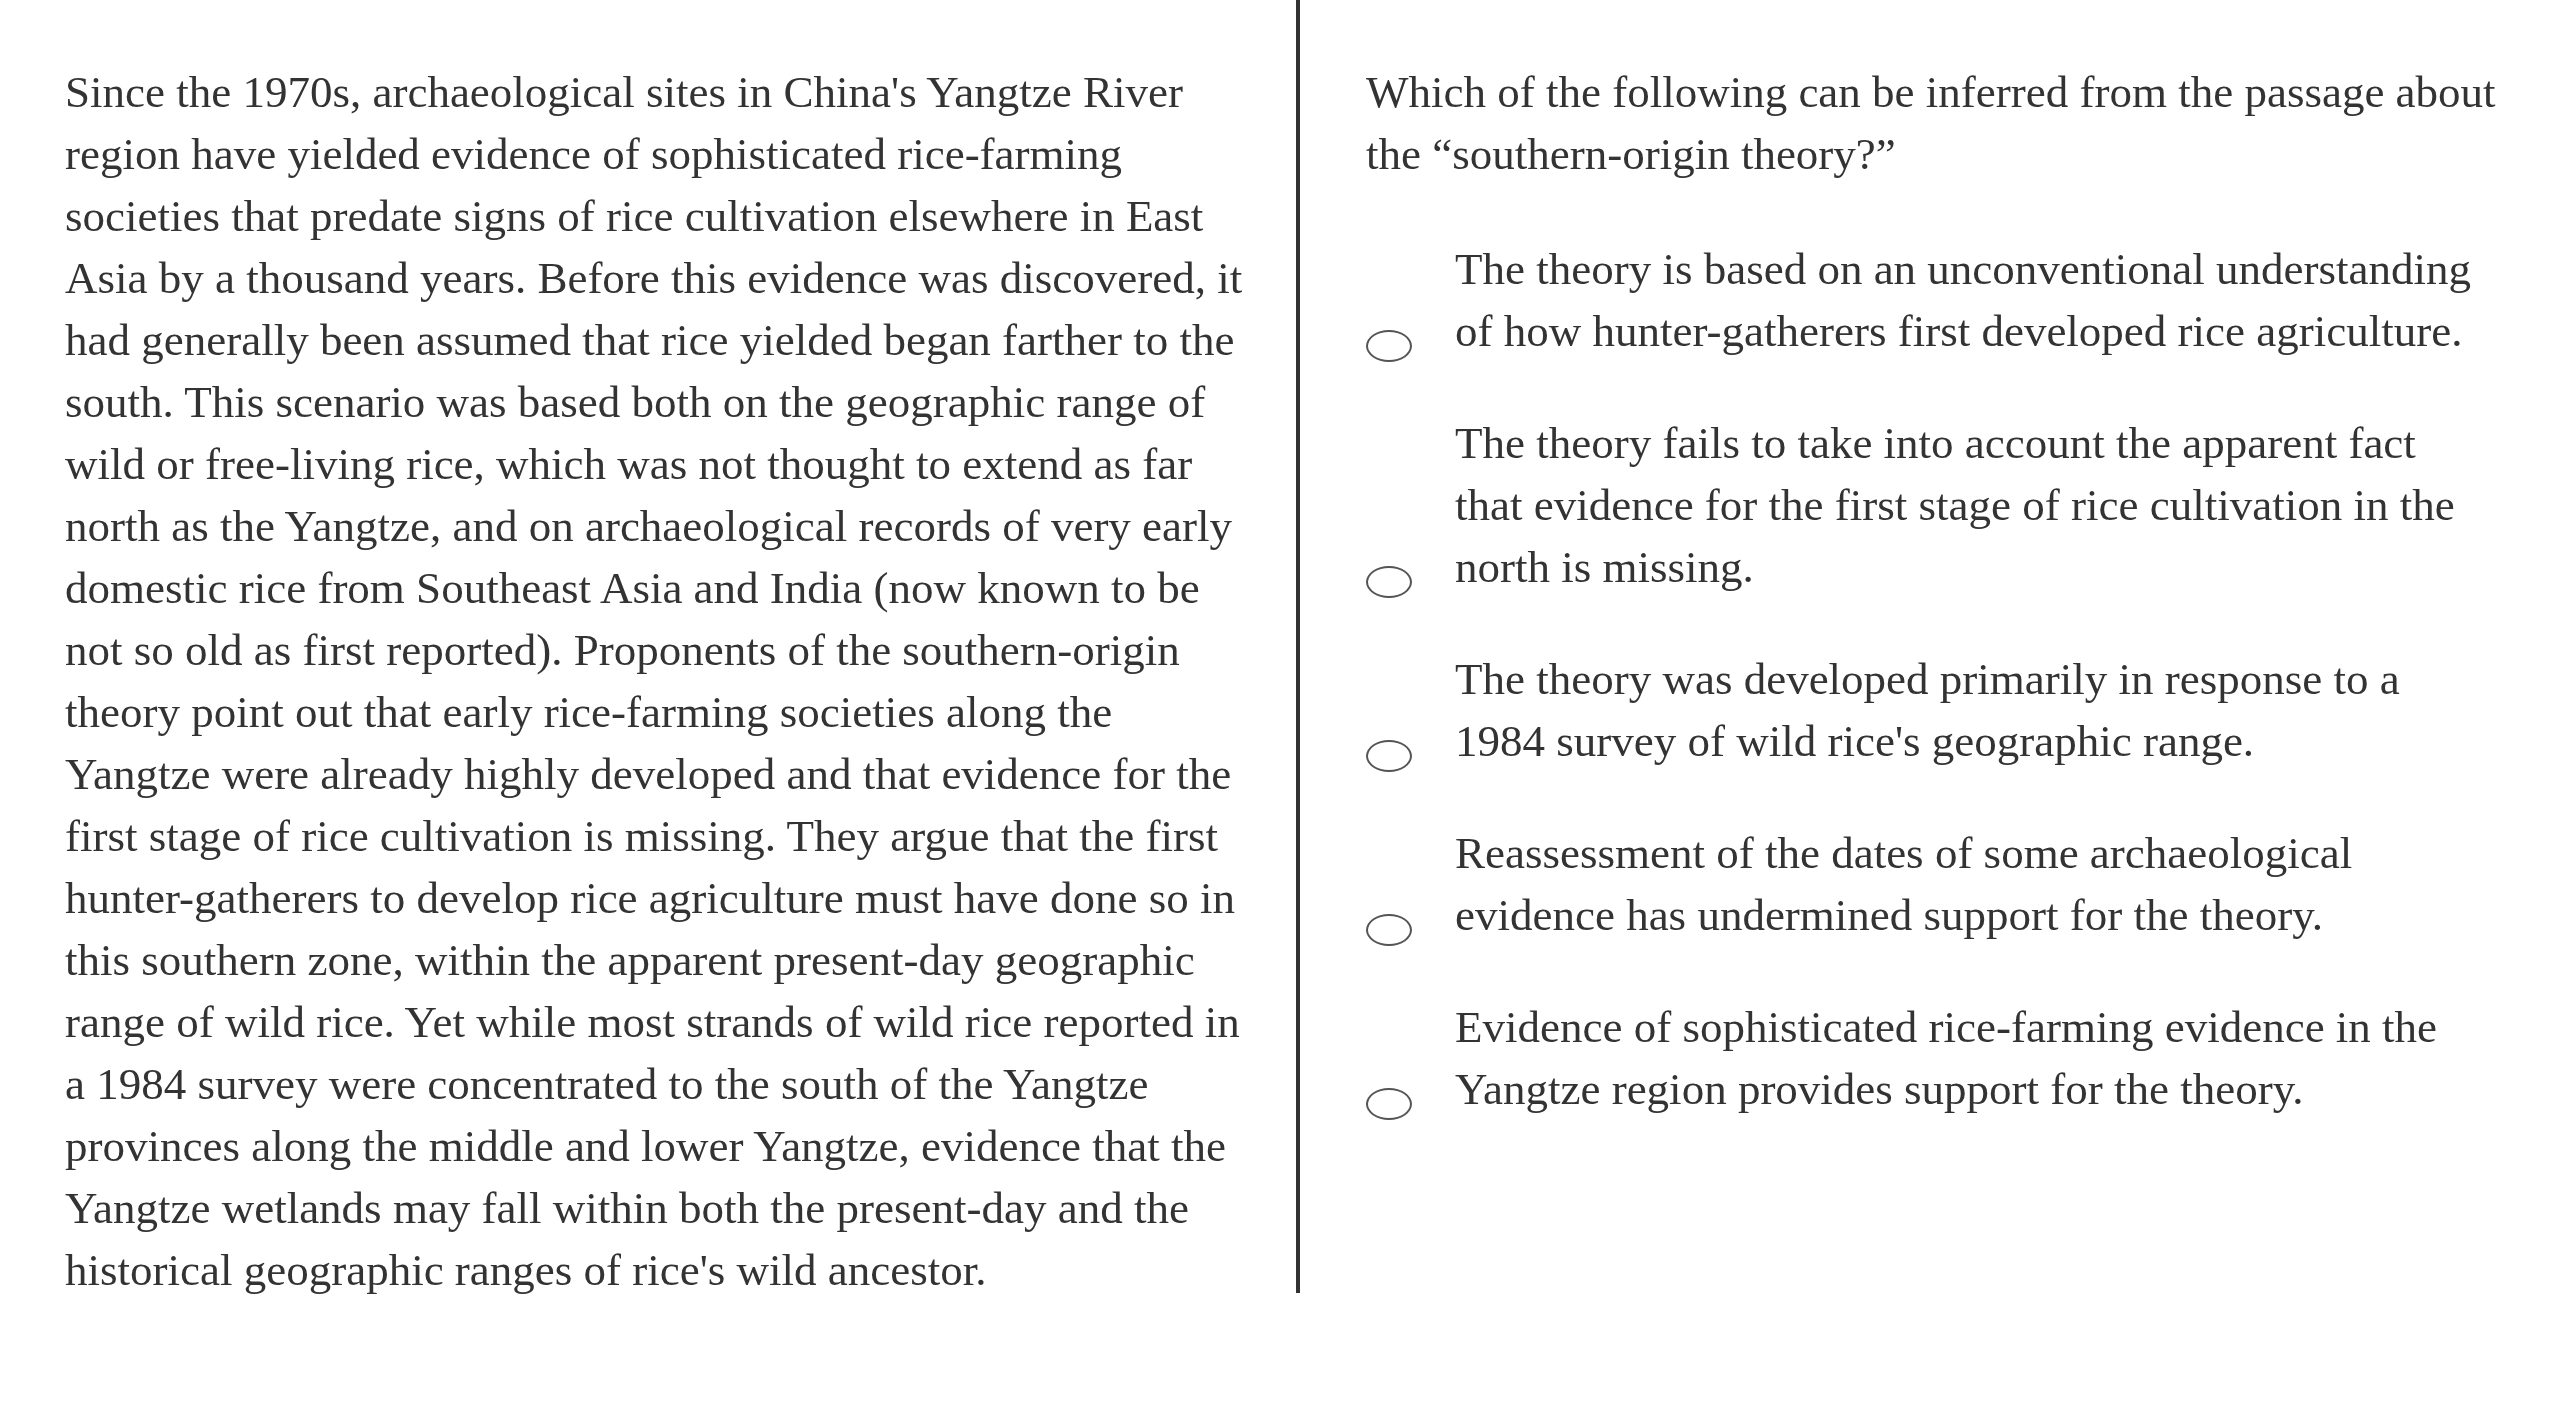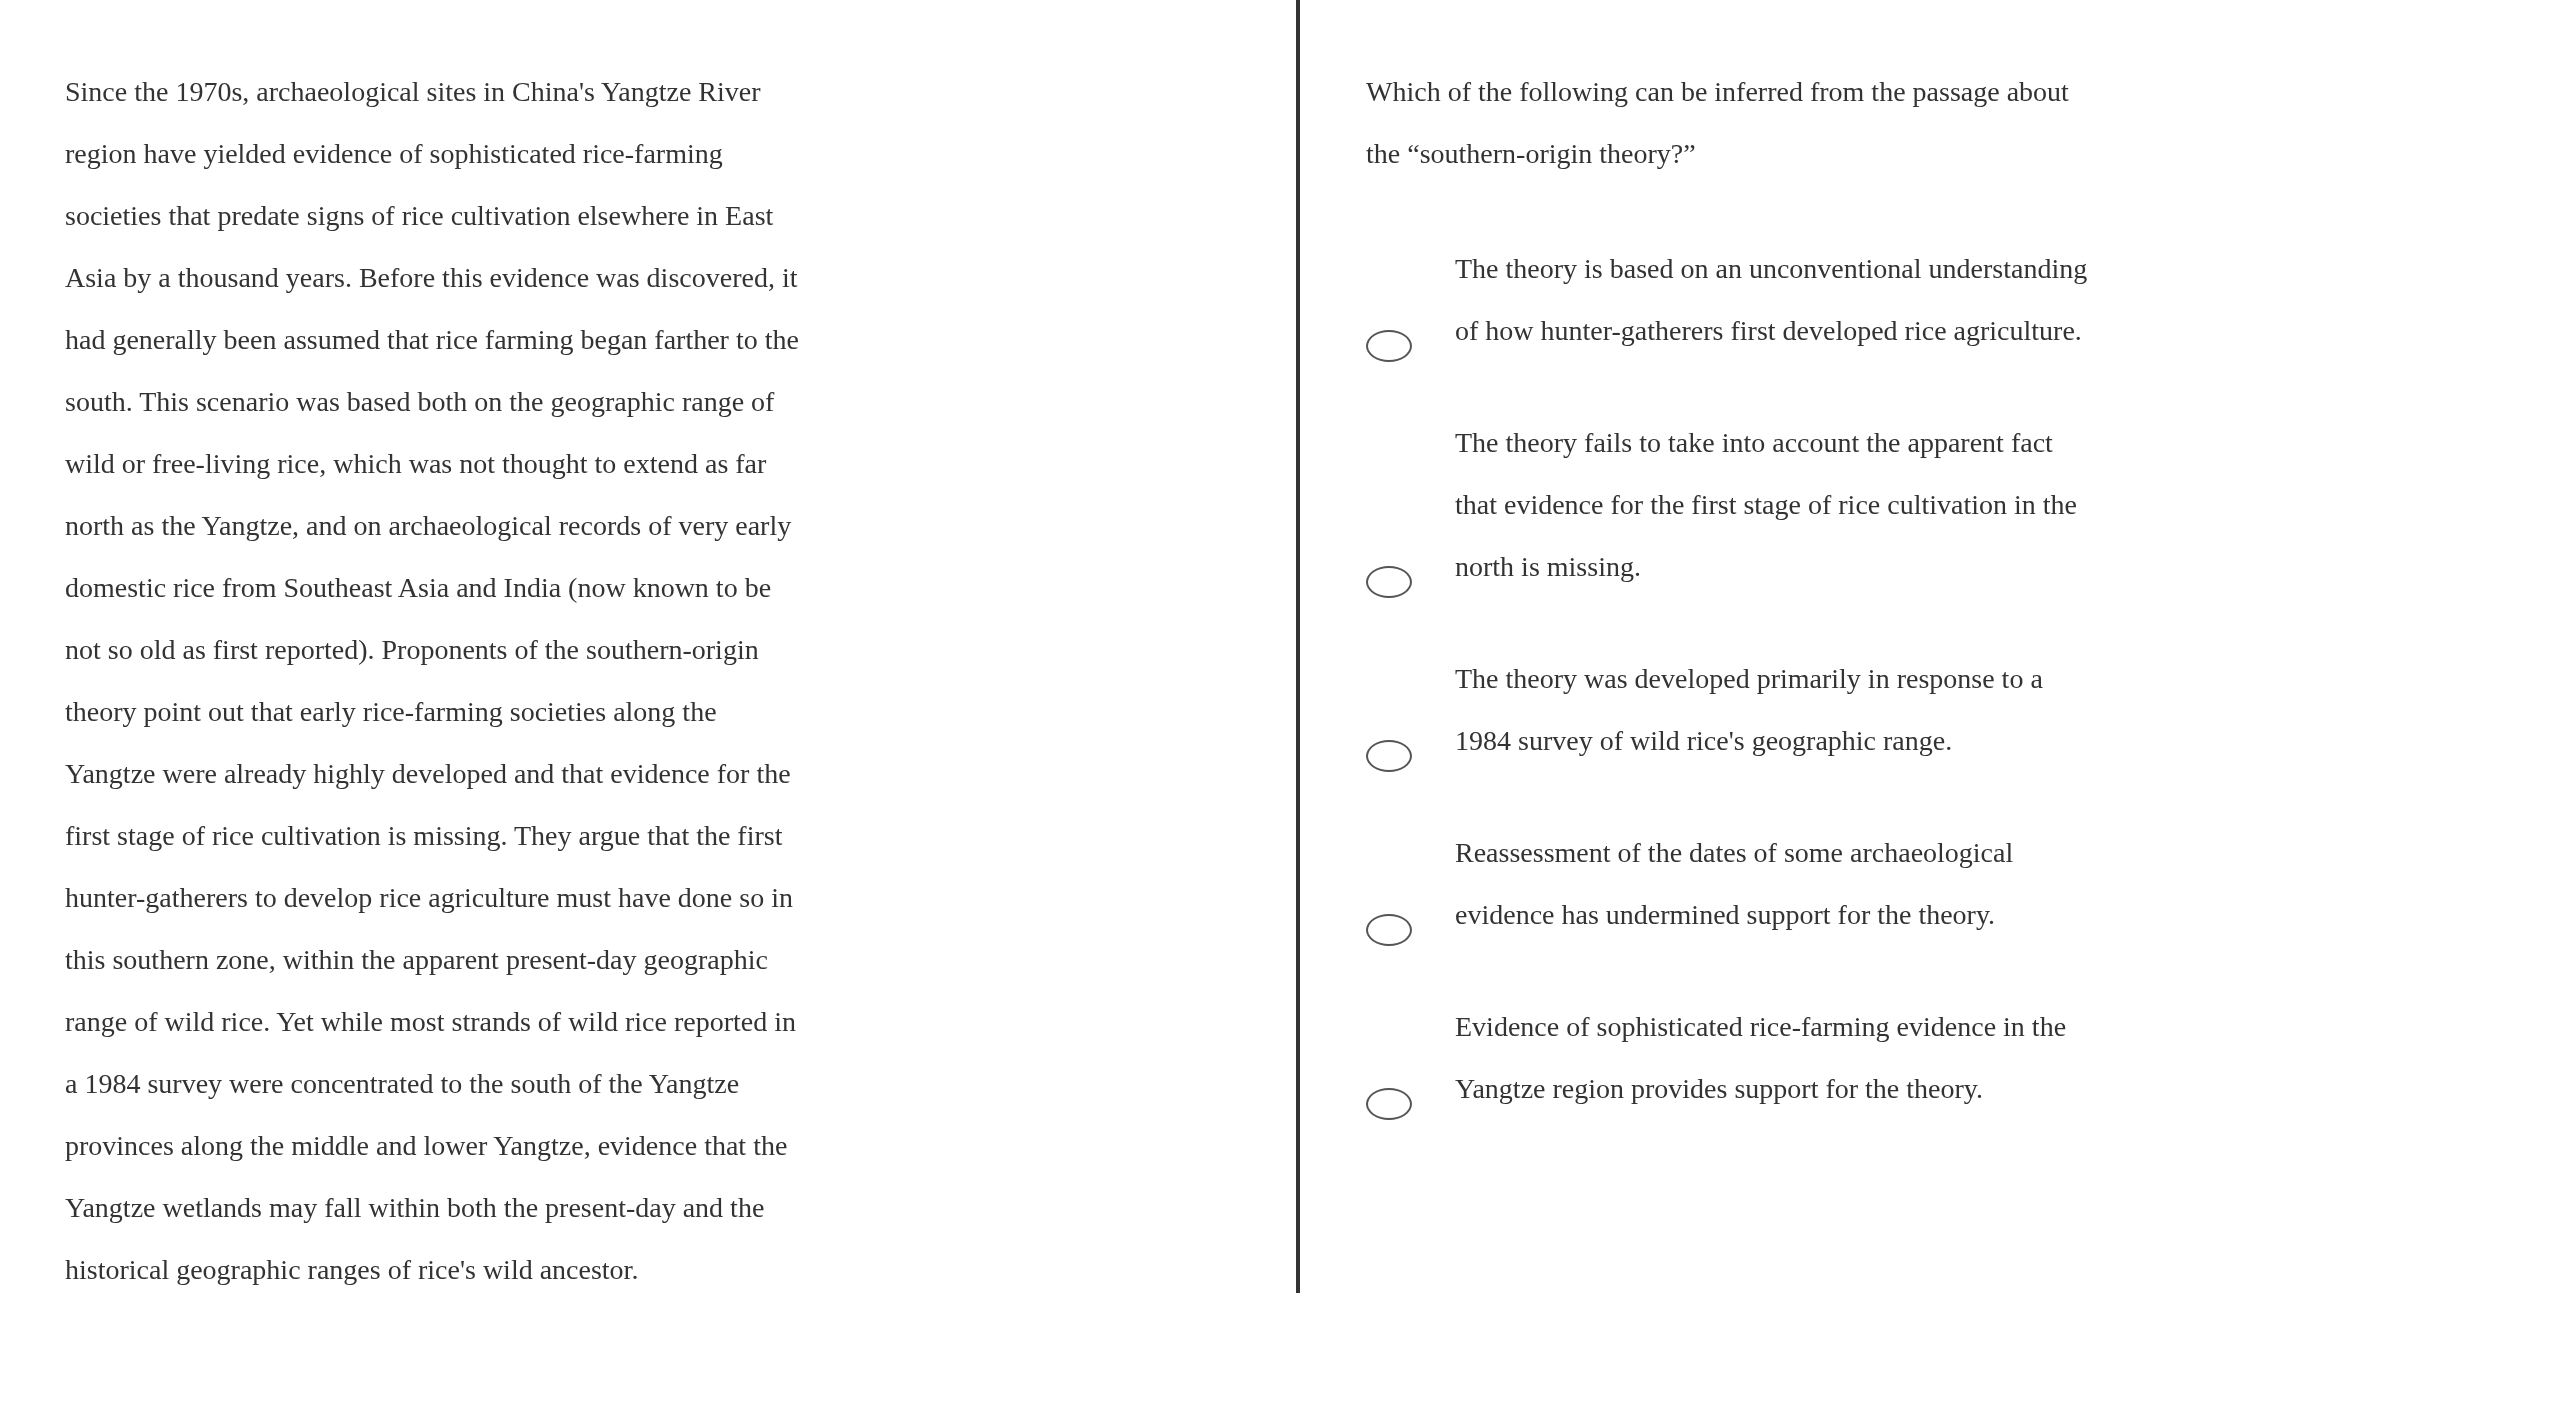--- a/index.html
+++ b/index.html
@@ -31,21 +31,21 @@
     height: 1293px;
     background: #333333;
   }
   .question-pane {
     left: 1300px;
     width: 1404px;
     height: 1417px;
     padding: 61px 28px 0 66px;
   }
   .line {
-    font-size: 28px;
+    font-size: 45px;
     line-height: 62px;
     white-space: nowrap;
   }
   .question-block { margin-bottom: 53px; }
   .option {
     display: flex;
     align-items: flex-end;
     margin-bottom: 50px;
   }
   .radio {
@@ -63,21 +63,21 @@
 </style>
 </head>
 <body>
 
 <div class="pane passage-pane">
   <div class="passage">
     <div class="line">Since the 1970s, archaeological sites in China's Yangtze River</div>
     <div class="line">region have yielded evidence of sophisticated rice-farming</div>
     <div class="line">societies that predate signs of rice cultivation elsewhere in East</div>
     <div class="line">Asia by a thousand years. Before this evidence was discovered, it</div>
-    <div class="line">had generally been assumed that rice farming began farther to the</div>
+    <div class="line">had generally been assumed that rice yielded began farther to the</div>
     <div class="line">south. This scenario was based both on the geographic range of</div>
     <div class="line">wild or free-living rice, which was not thought to extend as far</div>
     <div class="line">north as the Yangtze, and on archaeological records of very early</div>
     <div class="line">domestic rice from Southeast Asia and India (now known to be</div>
     <div class="line">not so old as first reported). Proponents of the southern-origin</div>
     <div class="line">theory point out that early rice-farming societies along the</div>
     <div class="line">Yangtze were already highly developed and that evidence for the</div>
     <div class="line">first stage of rice cultivation is missing. They argue that the first</div>
     <div class="line">hunter-gatherers to develop rice agriculture must have done so in</div>
     <div class="line">this southern zone, within the apparent present-day geographic</div>

